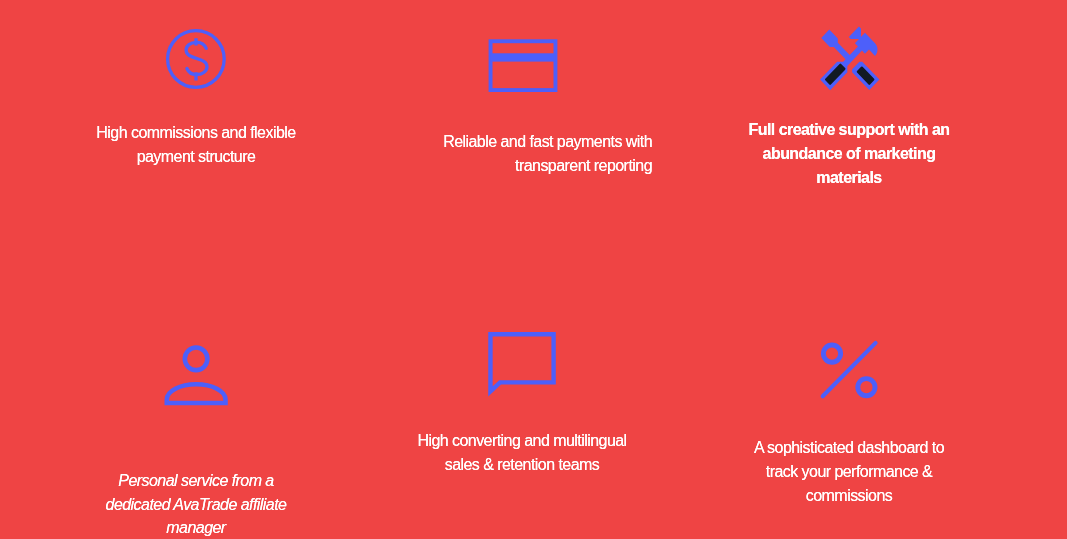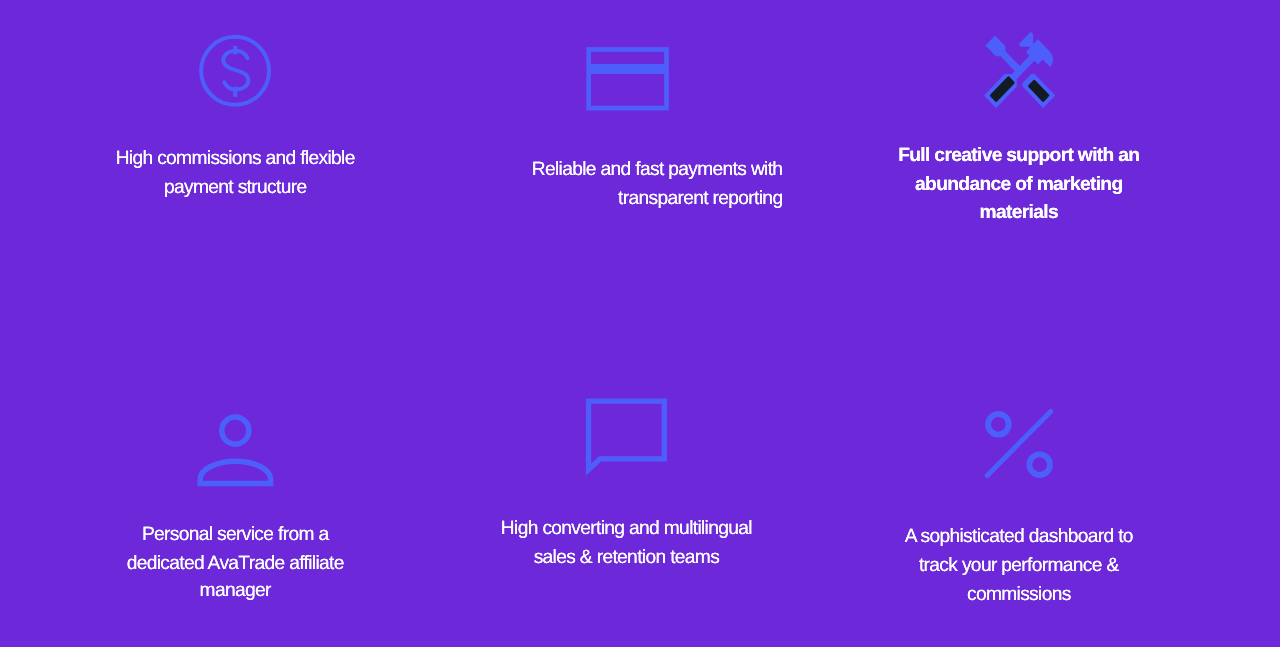--- a/index.html
+++ b/index.html
@@ -5,21 +5,21 @@
 <style>
   html,body{margin:0;padding:0;}
   body{
     width:1067px;height:539px;overflow:hidden;
     background:#121a24;
     font-family:"Liberation Sans", sans-serif;
     -webkit-font-smoothing:antialiased;
   }
   .page{
     position:relative;width:1067px;height:539px;
-    background:#6d28d9;overflow:hidden;
+    background:#ef4444;overflow:hidden;
   }
   .cell{position:absolute;}
   .icon{position:absolute;}
   .caption{
     position:absolute;
     transform:translateZ(0);
     color:#ffffff;
     font-size:16px;
     letter-spacing:-0.55px;
     line-height:23.6px;
@@ -72,21 +72,21 @@
 materials</div>
   </div>
 
   <div class="cell">
     <div class="icon" style="left:162px;top:341px;">
       <svg width="70" height="68" viewBox="0 0 70 68" fill="none" stroke="#4d5ffa" stroke-width="4.6" aria-hidden="true">
         <circle cx="34.1" cy="17.8" r="11.3"></circle>
         <path d="M4.8 62v-3.5a29.35 15.2 0 0 1 58.7 0V62z" stroke-linejoin="miter"></path>
       </svg>
     </div>
-    <div class="caption" style="left:66px;top:434px;width:260px;">Personal service from a
+    <div class="caption" style="left:66px;top:469px;width:260px;font-style:italic;">Personal service from a
 dedicated AvaTrade affiliate
 manager</div>
   </div>
 
   <div class="cell">
     <div class="icon" style="left:485px;top:329px;">
       <svg width="76" height="72" viewBox="0 0 76 72" fill="none" stroke="#4d5ffa" stroke-width="4.4" aria-hidden="true">
         <path d="M5.45 5.2h63.15v48.2H15.05L5.45 62.4z" stroke-linejoin="miter"></path>
       </svg>
     </div>

